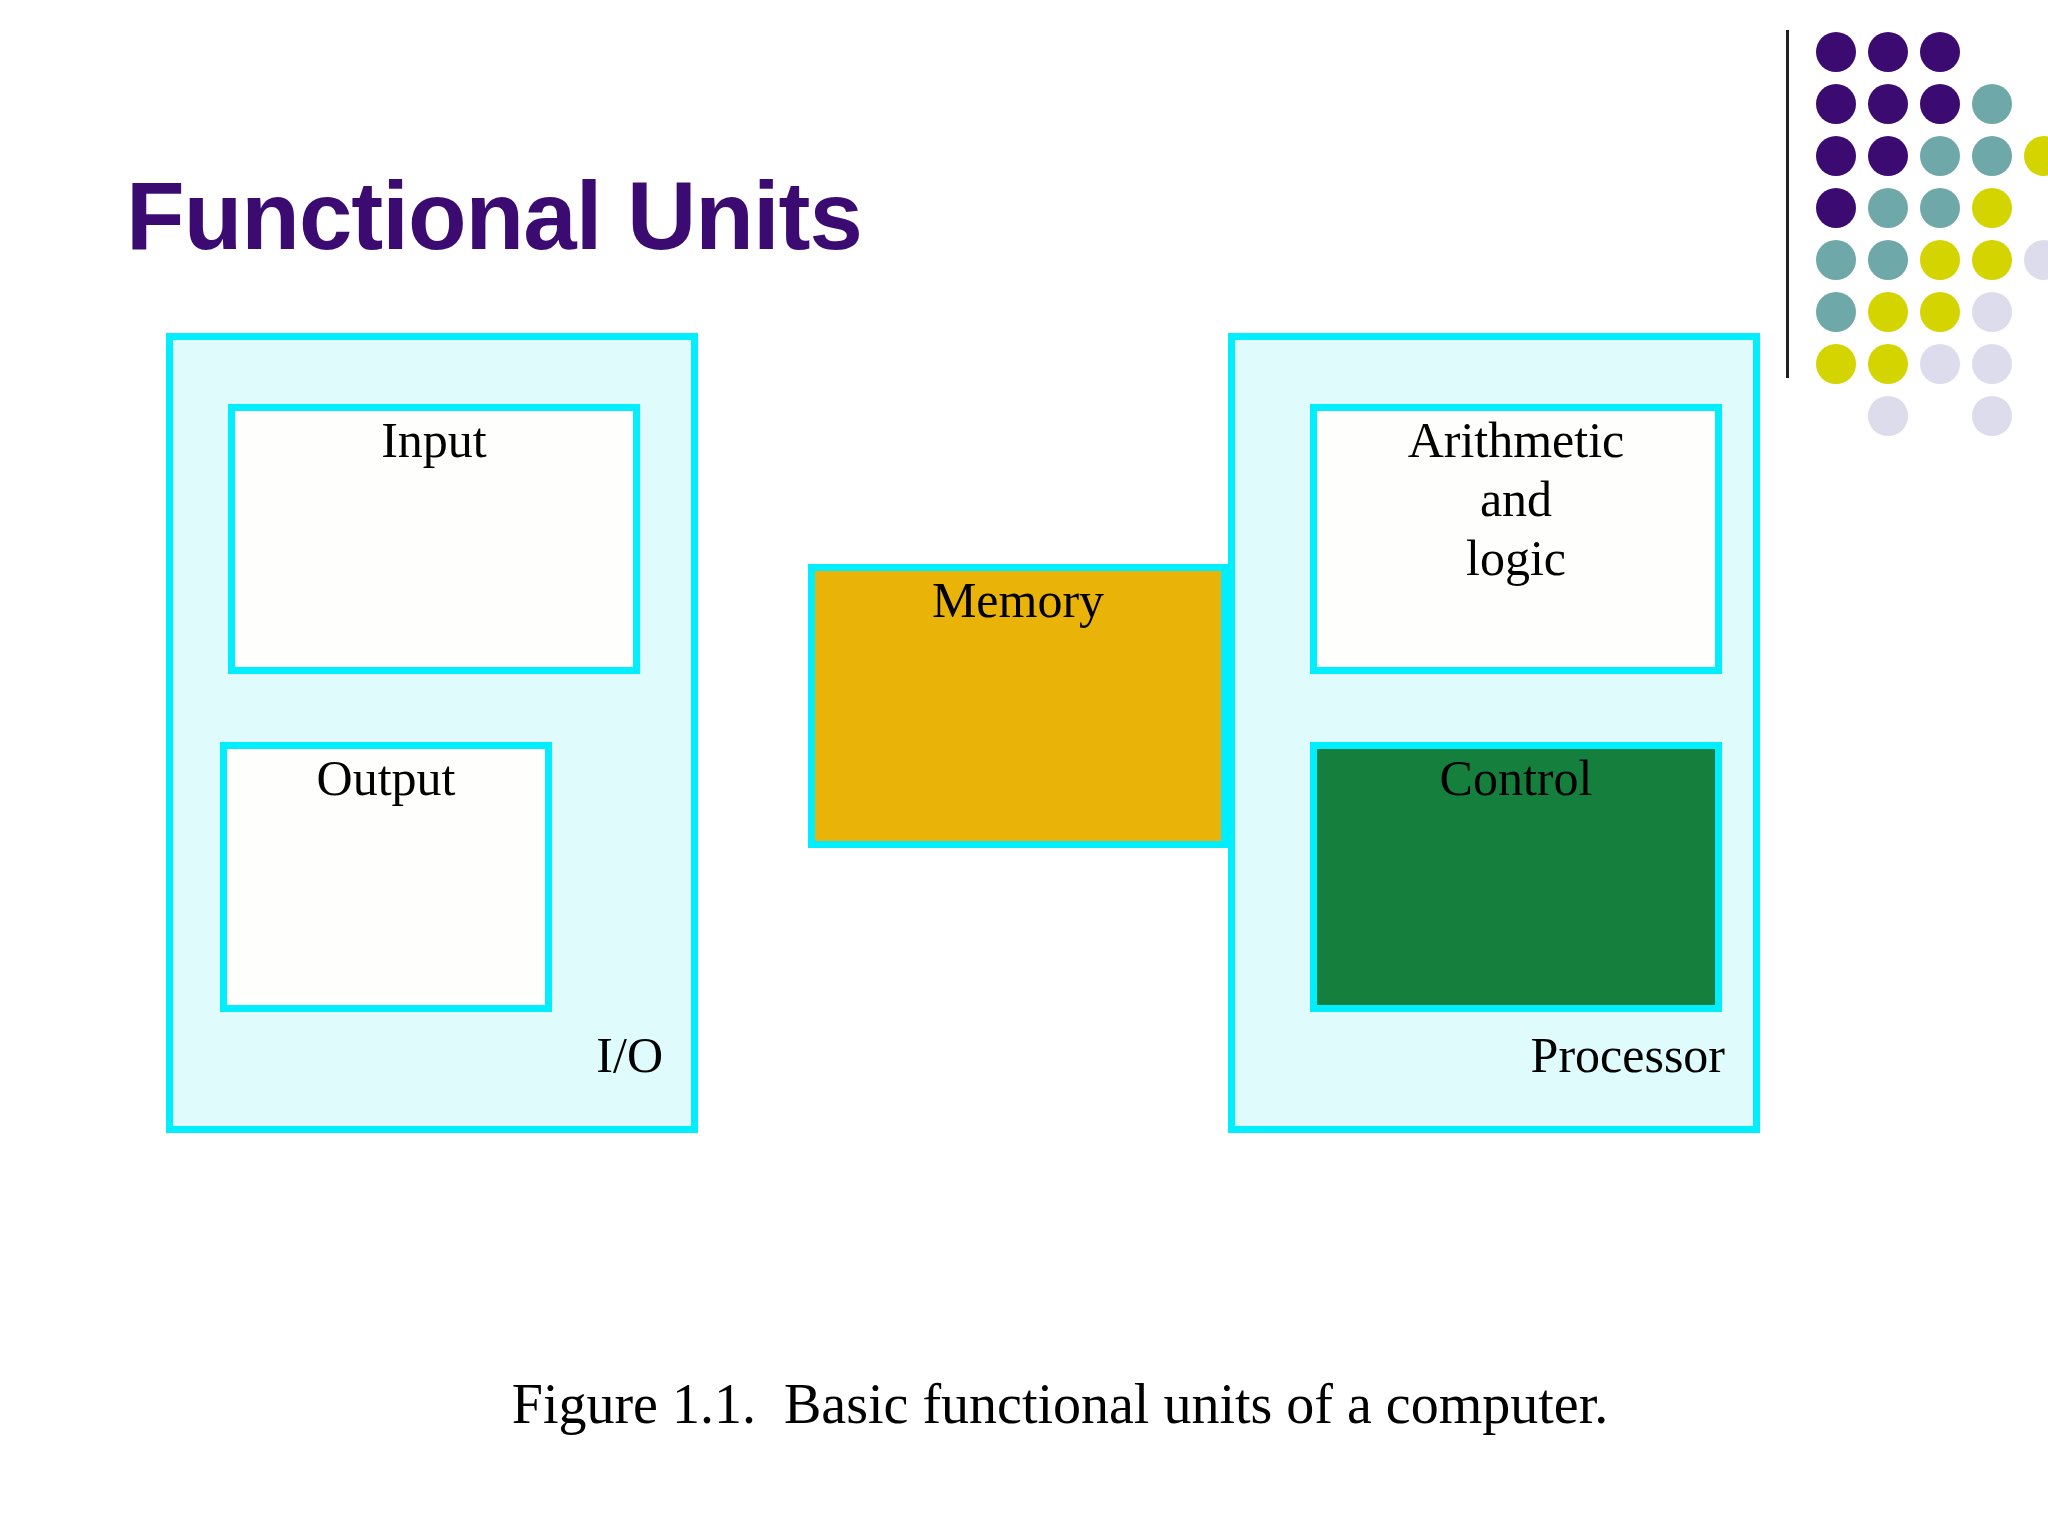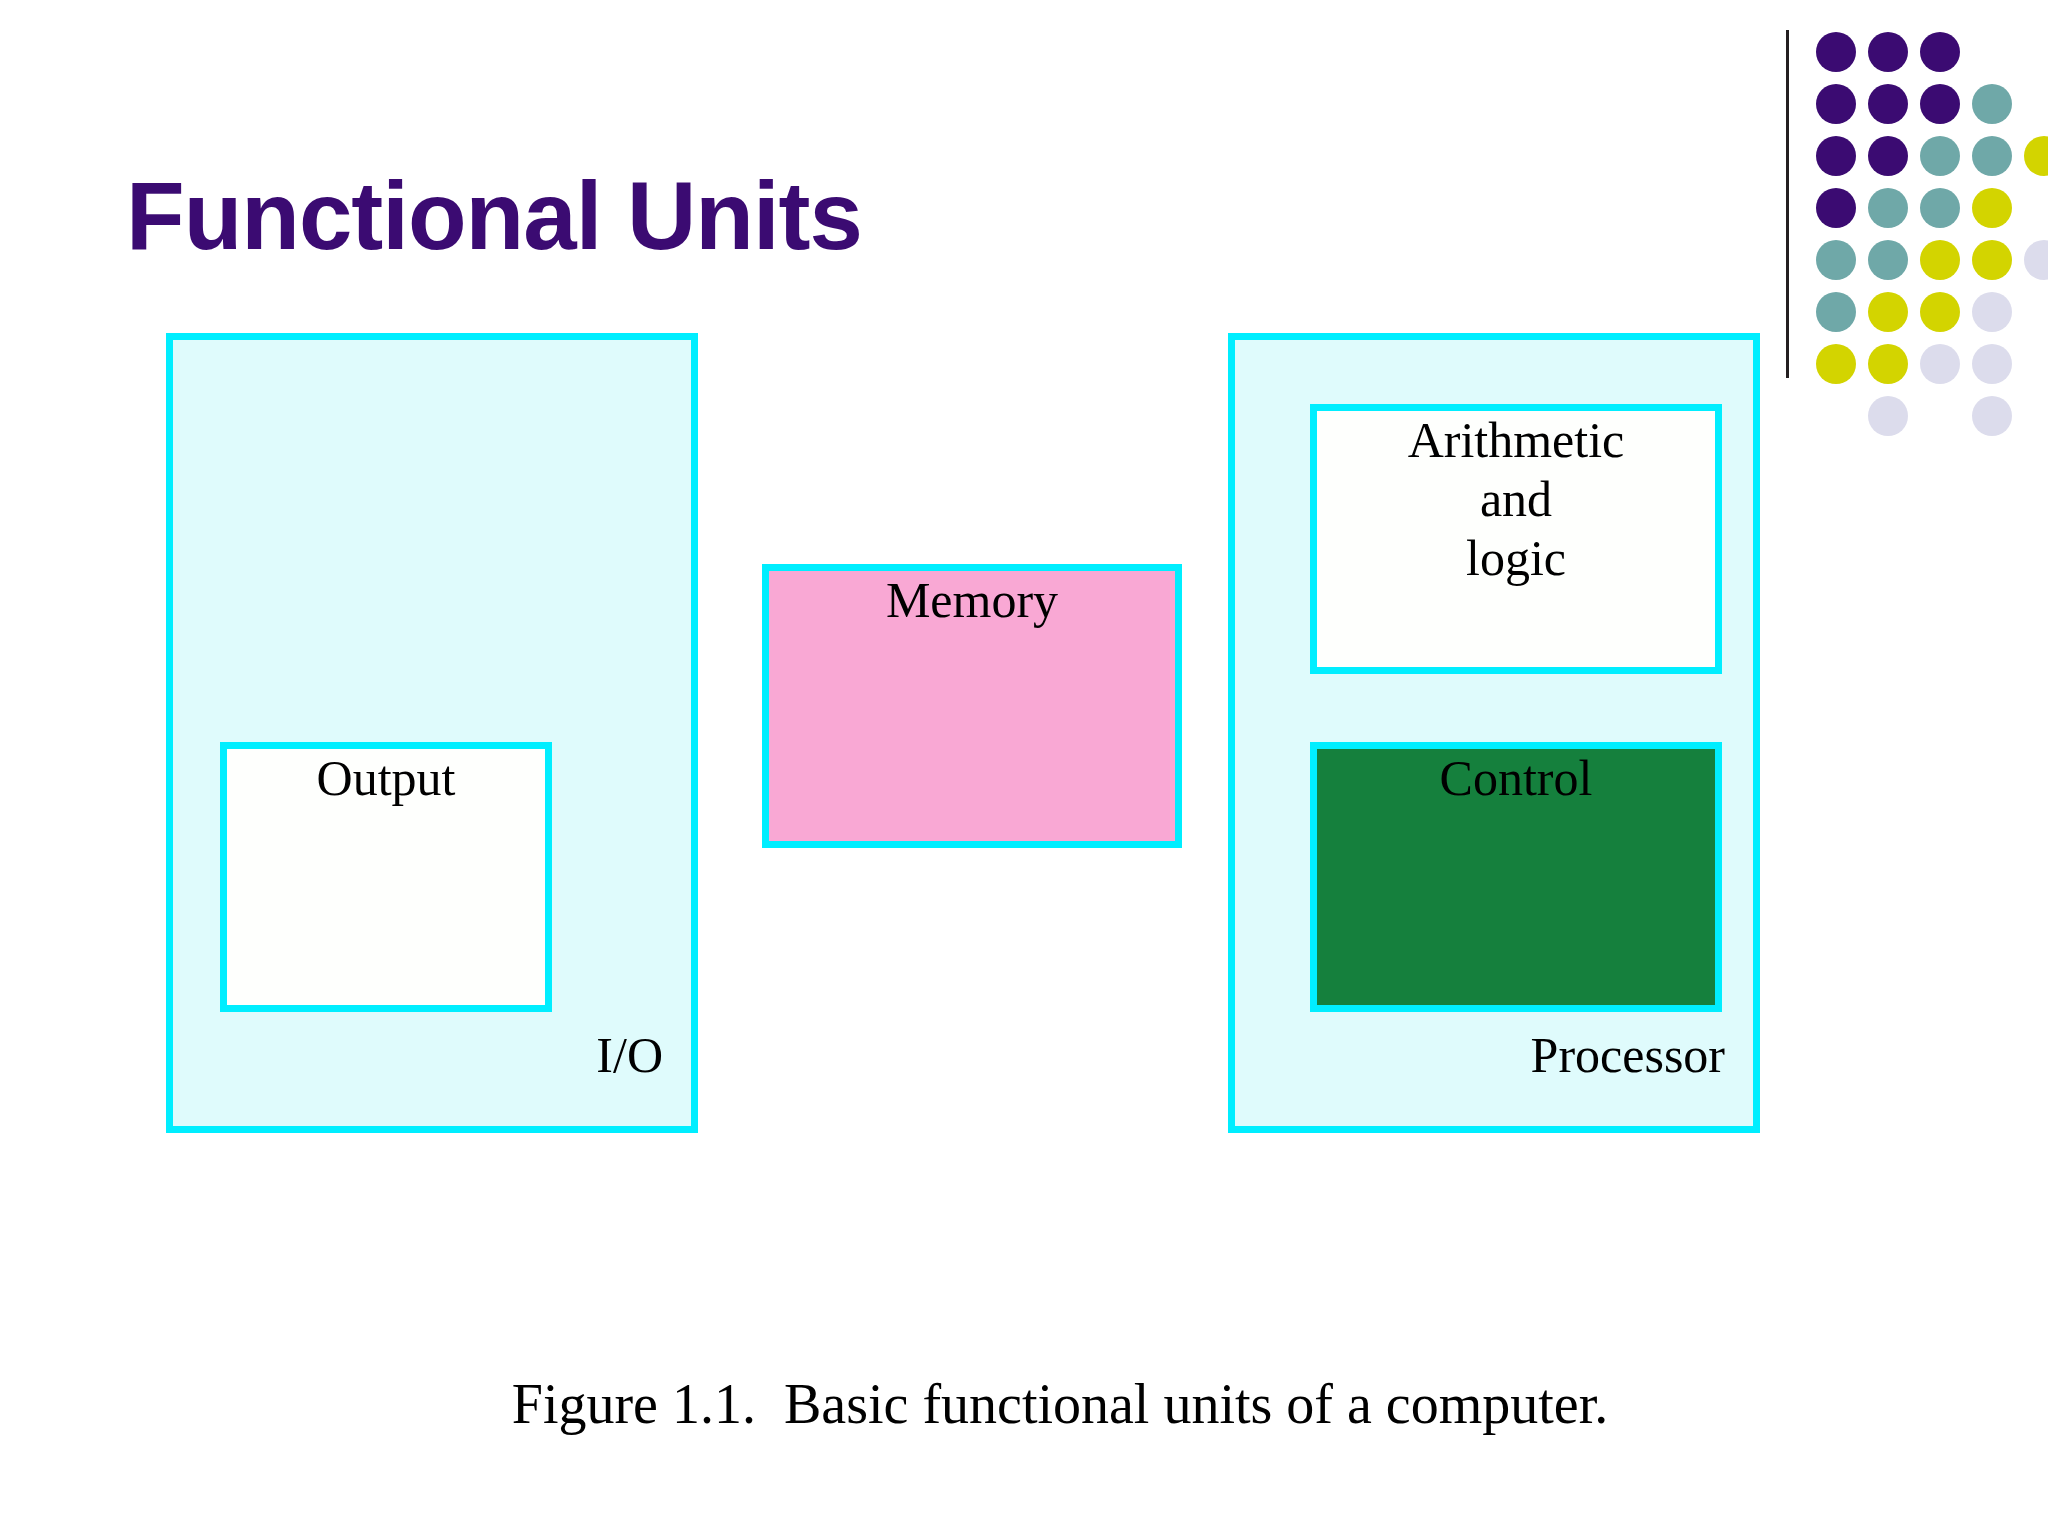--- a/index.html
+++ b/index.html
@@ -168,25 +168,28 @@
         <div class="dot" style="left: 52px; top: 364px; background: rgb(220, 220, 236);"></div>
         <div class="dot" style="left: 156px; top: 364px; background: rgb(220, 220, 236);"></div>
       </div>
   </div>
 
   <div id="diagram">
 
     <div class="unit-group" id="group-io" style="border-color: rgb(0, 238, 255); background: rgb(223, 251, 252);">
       <span class="group-label">I/O</span>
     </div>
+    <div class="unit-box" id="box-input" style="border-color: rgb(0, 238, 255); background: rgb(254, 255, 253);">
+      <span class="unit-label">Input</span>
+    </div>
     <div class="unit-box" id="box-output" style="border-color: rgb(0, 238, 255); background: rgb(254, 255, 253);">
       <span class="unit-label">Output</span>
     </div>
 
-    <div class="unit-box" id="box-memory" style="border-color: rgb(0, 238, 255); background: #f9a8d4;">
+    <div class="unit-box" id="box-memory" style="border-color: rgb(0, 238, 255); background: #eab308; margin-left: 46px;">
       <span class="unit-label">Memory</span>
     </div>
 
     <div class="unit-group" id="group-processor" style="border-color: rgb(0, 238, 255); background: rgb(223, 251, 252);">
       <span class="group-label">Processor</span>
     </div>
     <div class="unit-box" id="box-alu" style="border-color: rgb(0, 238, 255); background: rgb(254, 255, 253);">
       <span class="unit-label"><span>Arithmetic</span><br><span>and</span><br><span>logic</span></span>
     </div>
     <div class="unit-box" id="box-control" style="border-color: rgb(0, 238, 255); background: #15803d;">

